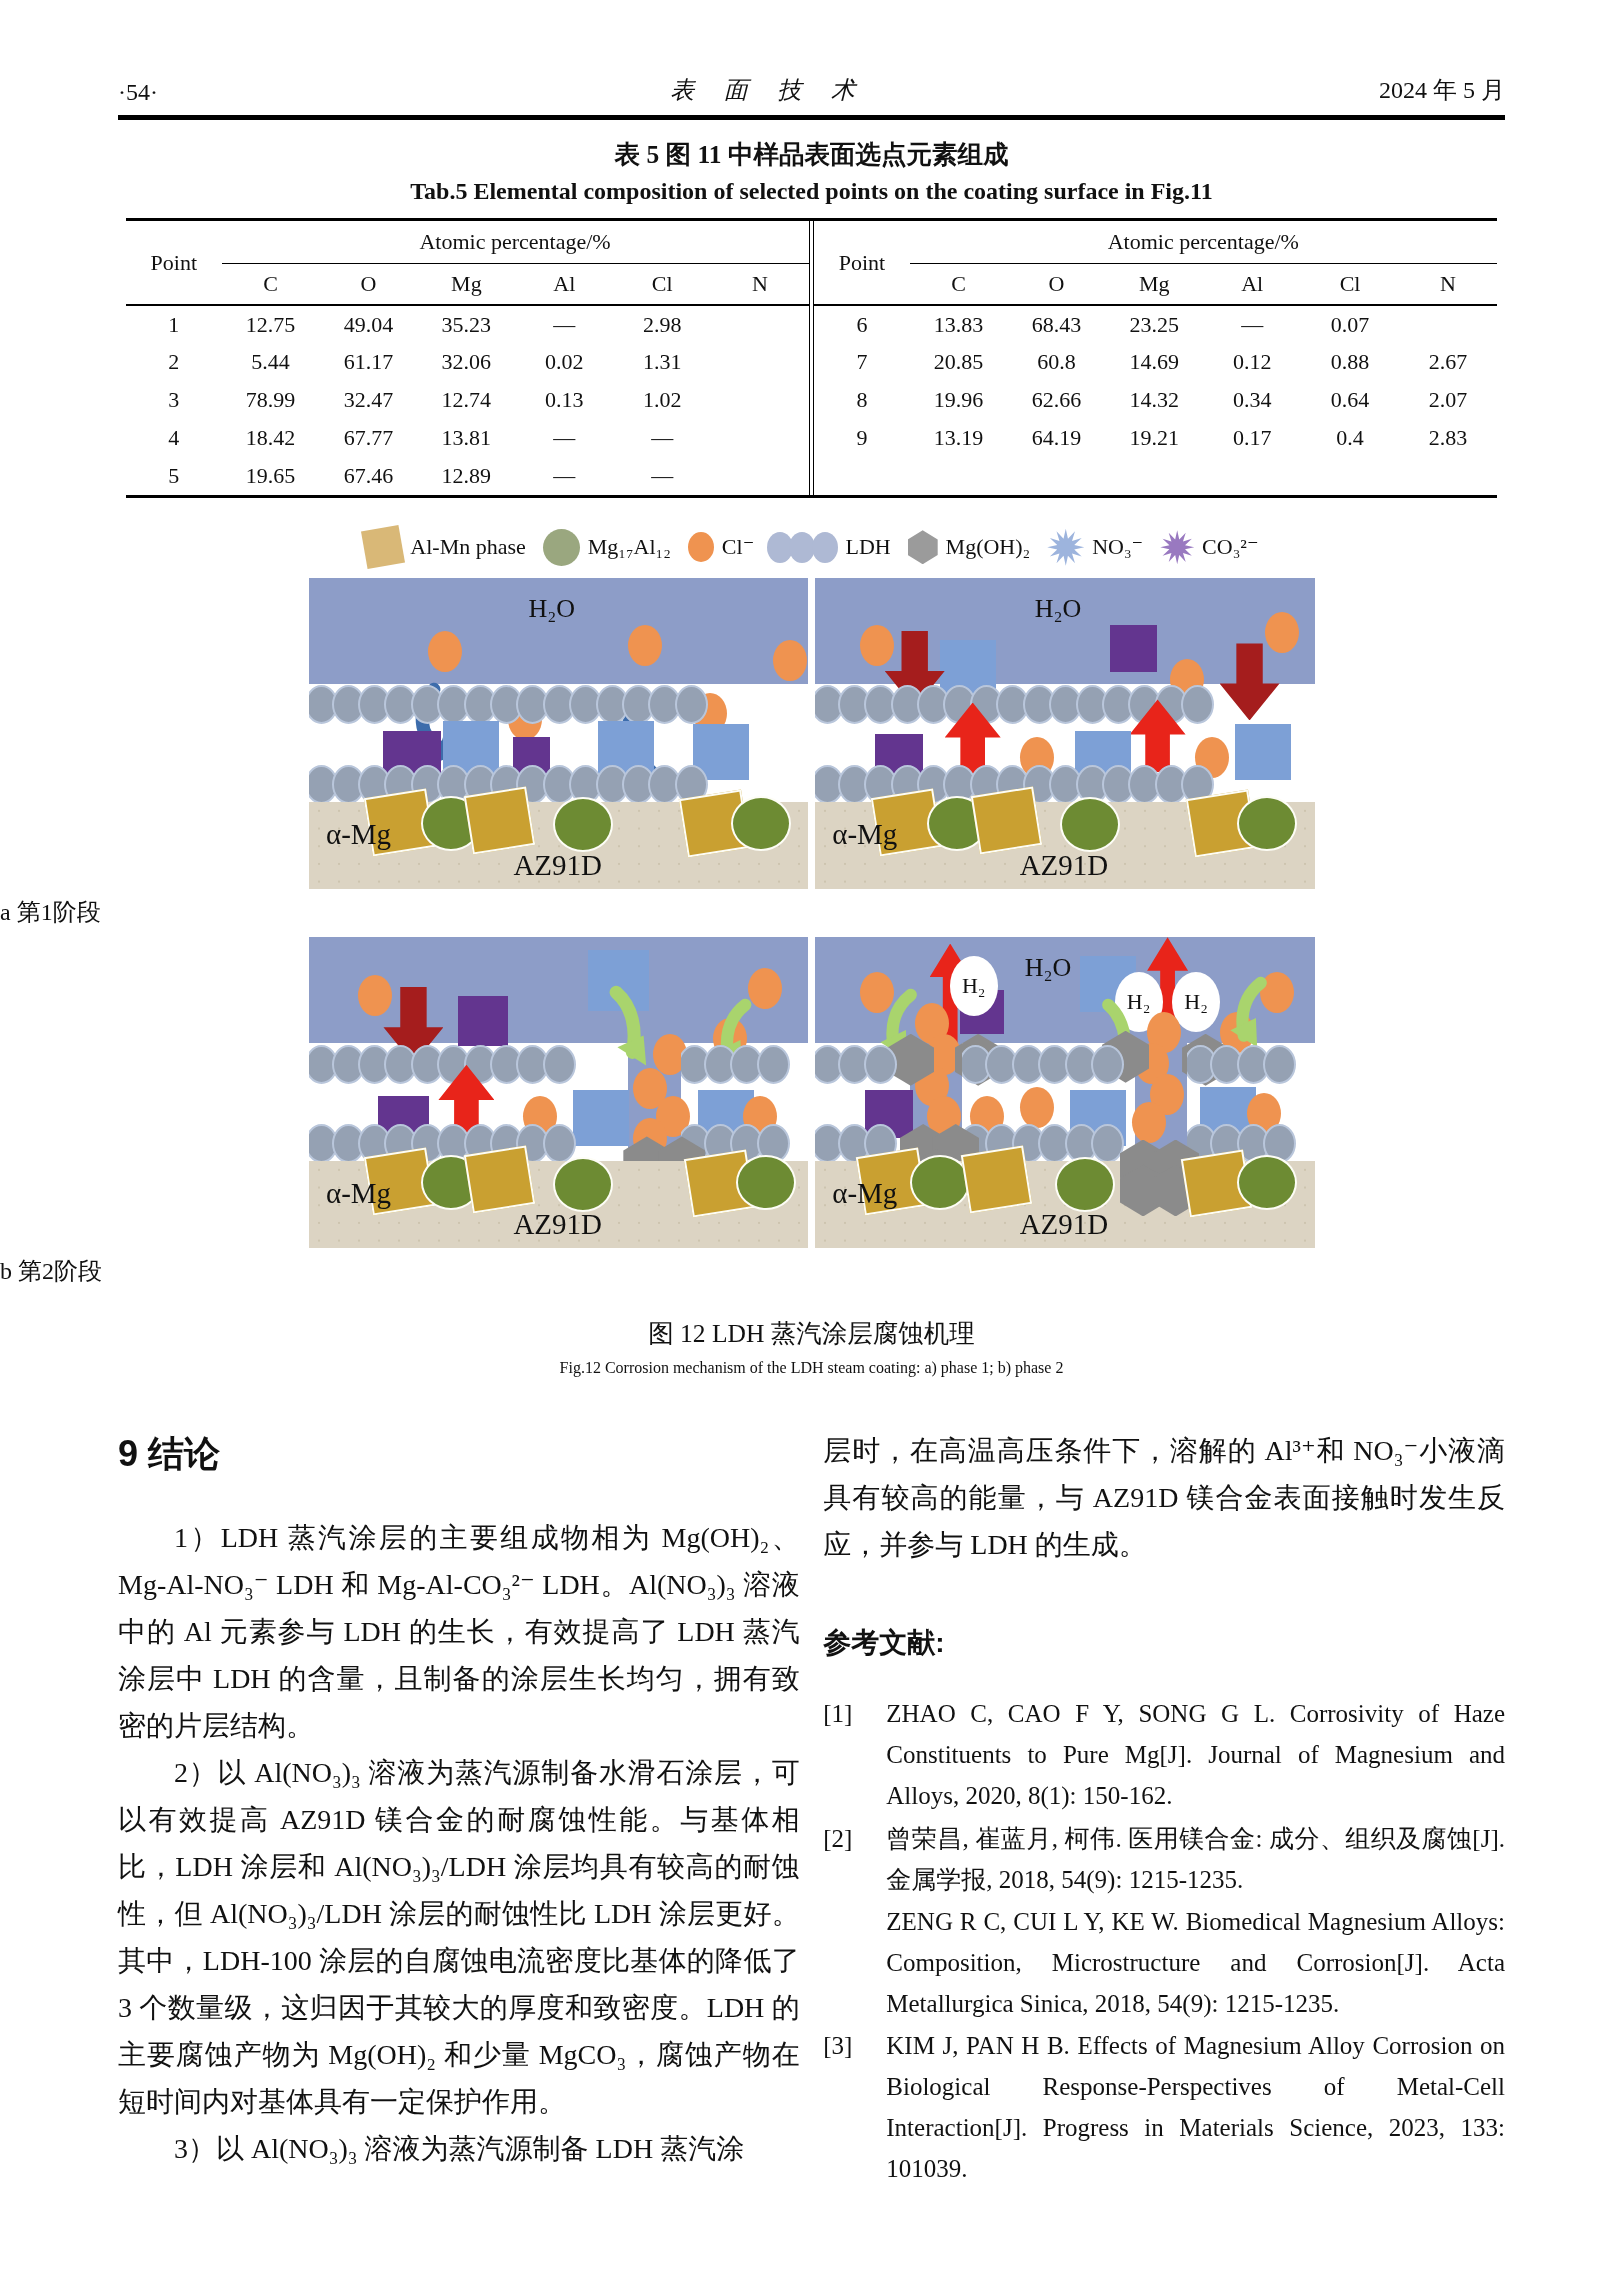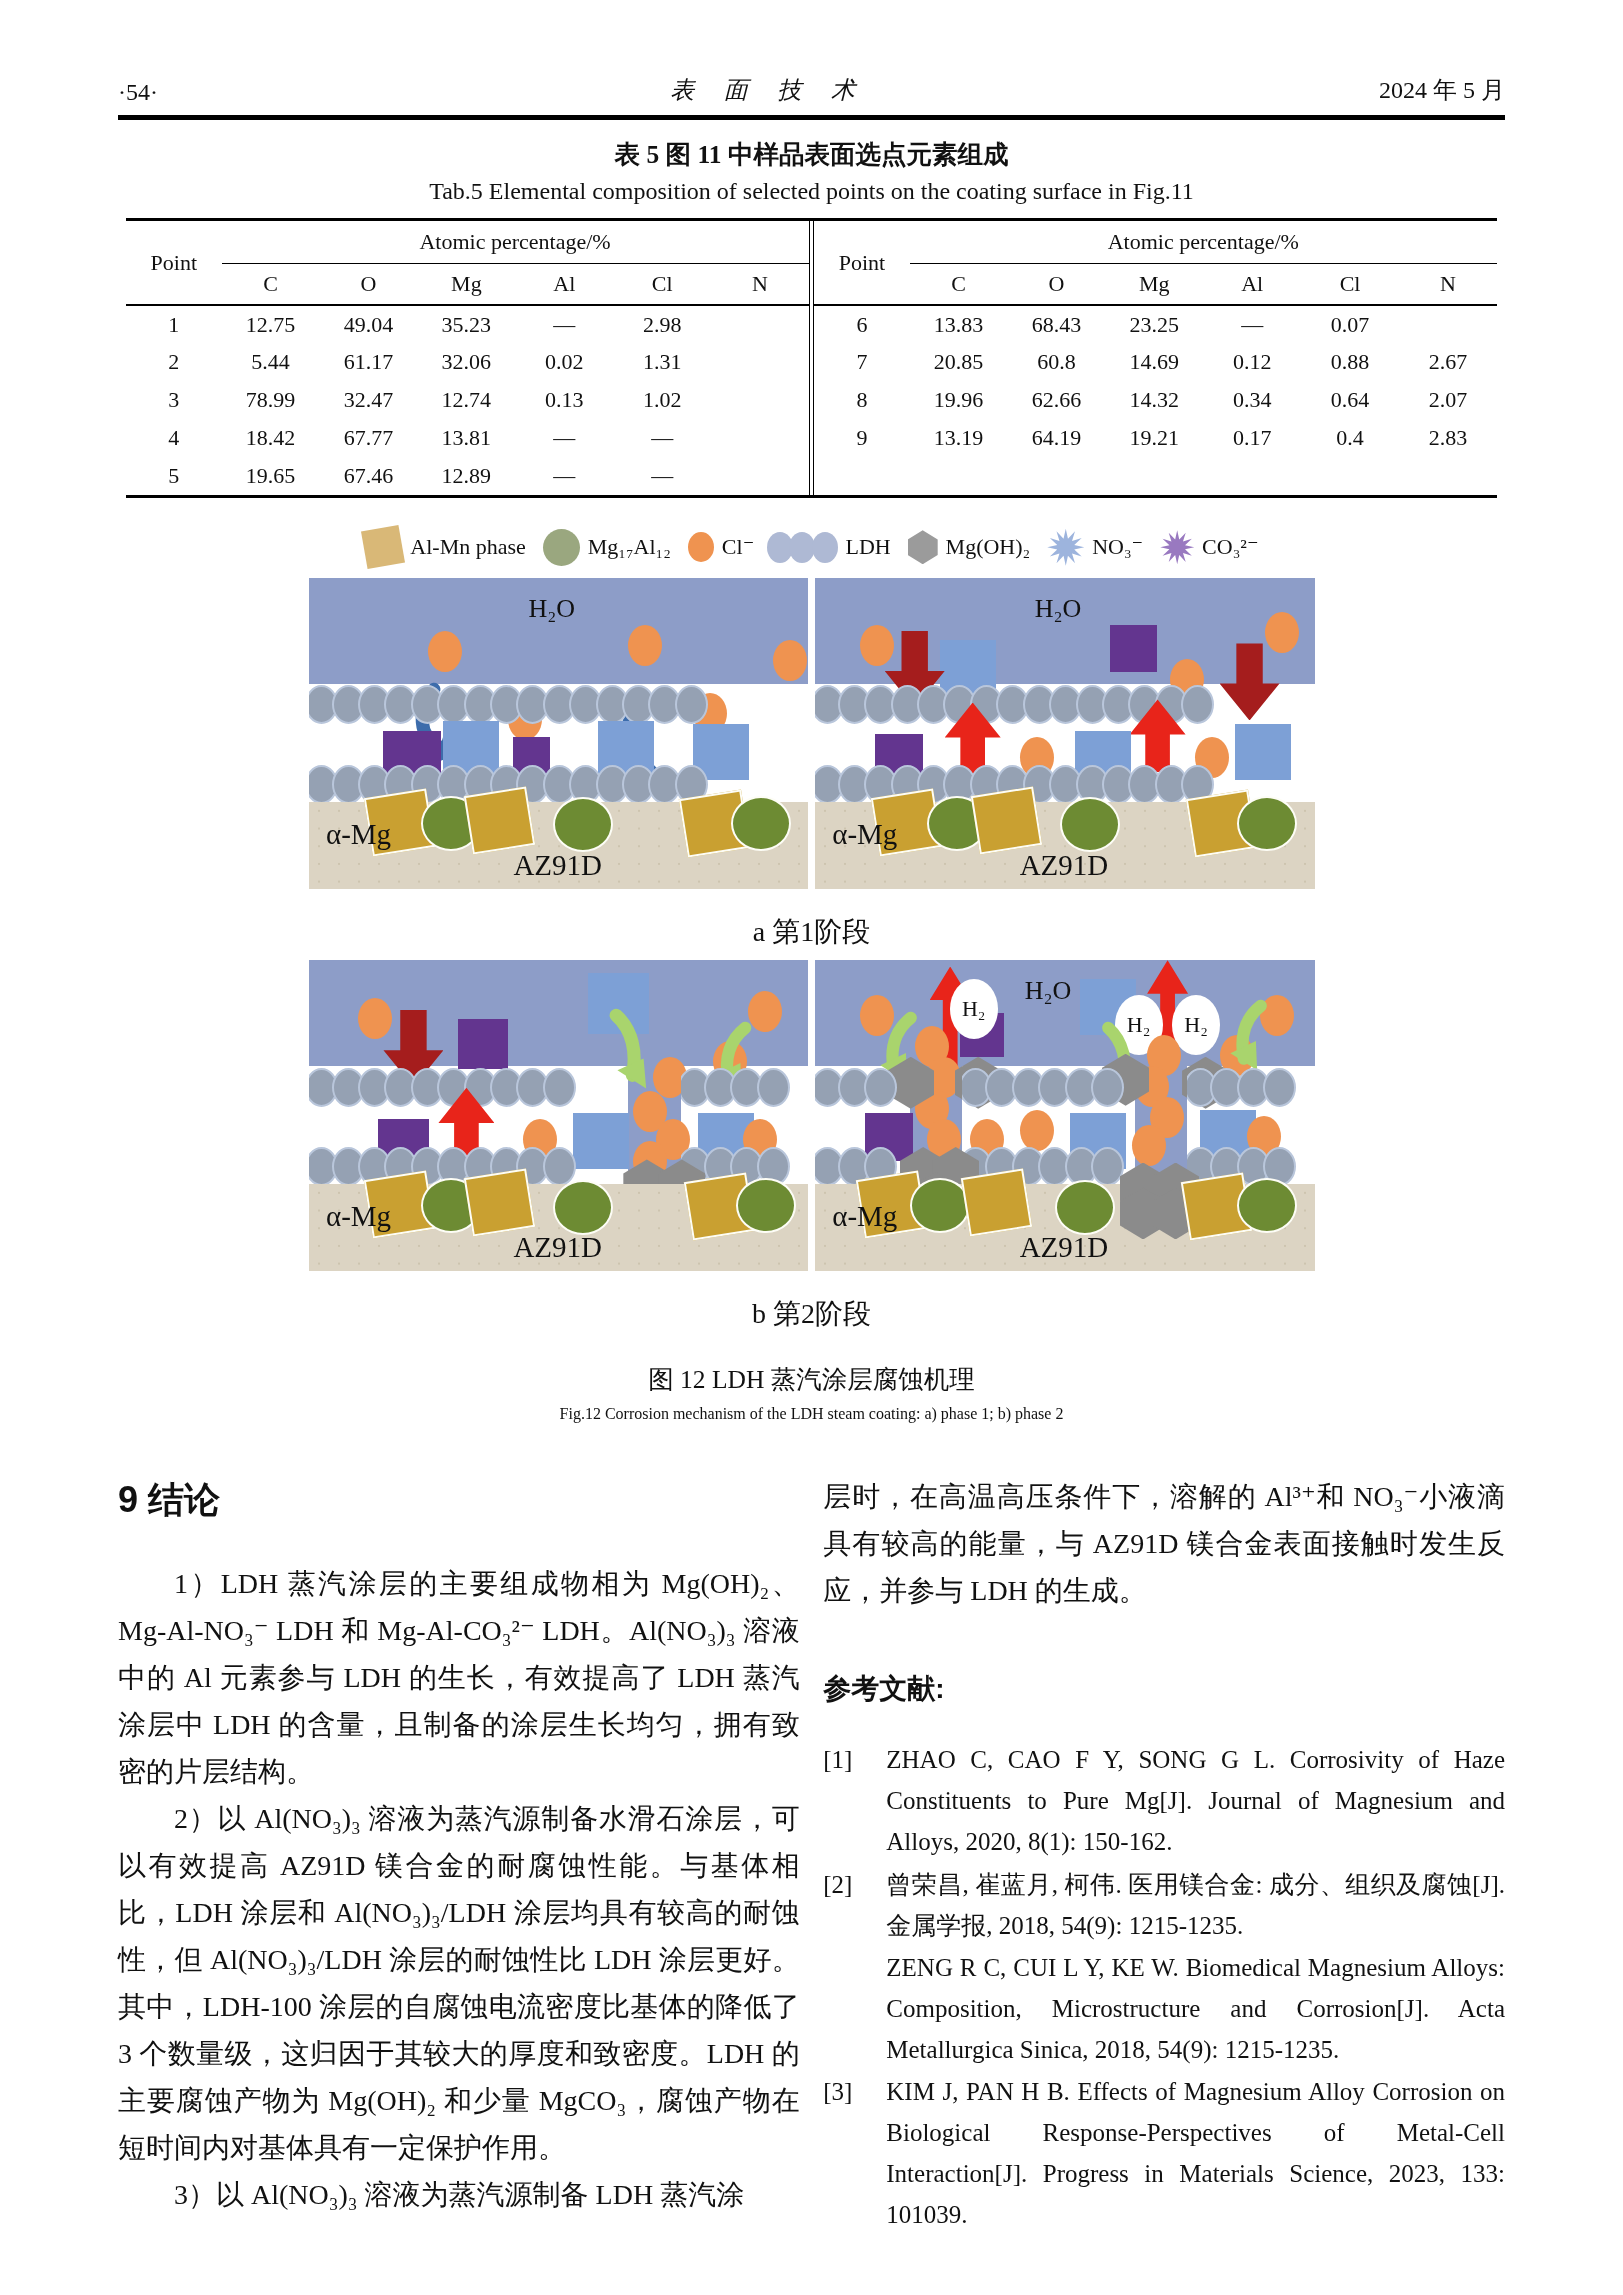--- a/index.html
+++ b/index.html
@@ -6,21 +6,21 @@
   body{width:1623px;height:2295px;background:#ffffff;font-family:"Liberation Serif","DejaVu Serif",serif;color:#111;}
   .page{position:relative;width:1623px;height:2295px;overflow:hidden;}
 
   
   .runhead{display:flex;justify-content:space-between;align-items:flex-end;width:1387px;margin:74px auto 0 auto;font-size:24px;}
   .runhead .jt{letter-spacing:11.8px;font-style:italic;}
   .headrule{width:1387px;height:4.6px;background:#000;margin:9.2px auto 0 auto;}
 
   
   .tbl-title-zh{margin-top:17px;text-align:center;font-size:25.5px;font-weight:bold;}
-  .tbl-title-en{margin-top:6.5px;text-align:center;font-size:24px;font-weight:normal;}
+  .tbl-title-en{margin-top:6.5px;text-align:center;font-size:24px;font-weight:bold;}
 
   
   .table-wrap{width:1371px;margin:13px auto 0 auto;border-top:3.9px solid #000;border-bottom:3.9px solid #000;display:flex;gap:3.9px;}
   table.half{border-collapse:collapse;width:50%;font-size:22px;}
   table.half.lh{border-right:1.3px solid #000;}
   table.half.rh{border-left:1.3px solid #000;}
   table.half th, table.half td{text-align:center;vertical-align:middle;font-weight:normal;padding:0;}
   table.half thead tr{height:42px;}
   table.half tbody tr{height:38px;}
   table.half thead{border-bottom:2.6px solid #000;}
@@ -57,21 +57,21 @@
   .hx{position:absolute;width:47px;height:52px;background:#8b8b8b;clip-path:polygon(50% 0,100% 27%,100% 73%,50% 100%,0 73%,0 27%);}
   .am{position:absolute;width:59px;height:55px;background:#c9a031;border:2.6px solid #fdfdf6;transform:rotate(-9deg);}
   .mg{position:absolute;width:56px;height:51px;border-radius:50%;background:#6d8b33;border:2.6px solid #fdfdf6;}
   .ad{position:absolute;width:60px;height:77px;background:#a51d1d;clip-path:polygon(28% 0,72% 0,72% 52%,100% 52%,50% 100%,0 52%,28% 52%);}
   .au{position:absolute;width:56px;height:73px;background:#e8241a;clip-path:polygon(50% 0,100% 48%,72% 48%,72% 100%,28% 100%,28% 48%,0 48%);}
   .au.thin{width:41px;height:111px;clip-path:polygon(50% 0,100% 30%,68% 30%,68% 100%,32% 100%,32% 30%,0 30%);}
   .ch{position:absolute;width:10.5%;background:#8d9dc8;}
   .bub{position:absolute;width:48px;height:60px;border-radius:50%;background:#fff;display:flex;align-items:center;justify-content:center;font-size:22px;}
   .curve{position:absolute;overflow:visible;}
 
-  .fig-cap-ab{margin-top:24px;text-align:center;font-size:28px;}
+  .fig-cap-ab{margin-top:7px;text-align:left;font-size:24px;}
   .fig-cap-zh{margin-top:29px;text-align:center;font-size:25.5px;}
   .fig-cap-en{margin-top:7.9px;text-align:center;font-size:16px;}
 
   
   .cols{width:1387px;margin:41px auto 0 auto;display:flex;gap:23.6px;}
   .col{width:682px;}
   .sec-head{font-size:36px;font-weight:bold;font-family:"Liberation Sans","DejaVu Sans",sans-serif;margin:11.8px 0 35px 0;}
   .para{font-size:28px;line-height:47px;text-align:justify;text-indent:2em;}
   .para.noindent{text-indent:0;}
   .ref-head{font-size:28px;font-weight:bold;font-family:"Liberation Sans","DejaVu Sans",sans-serif;margin:56px 0 31px 0;}

